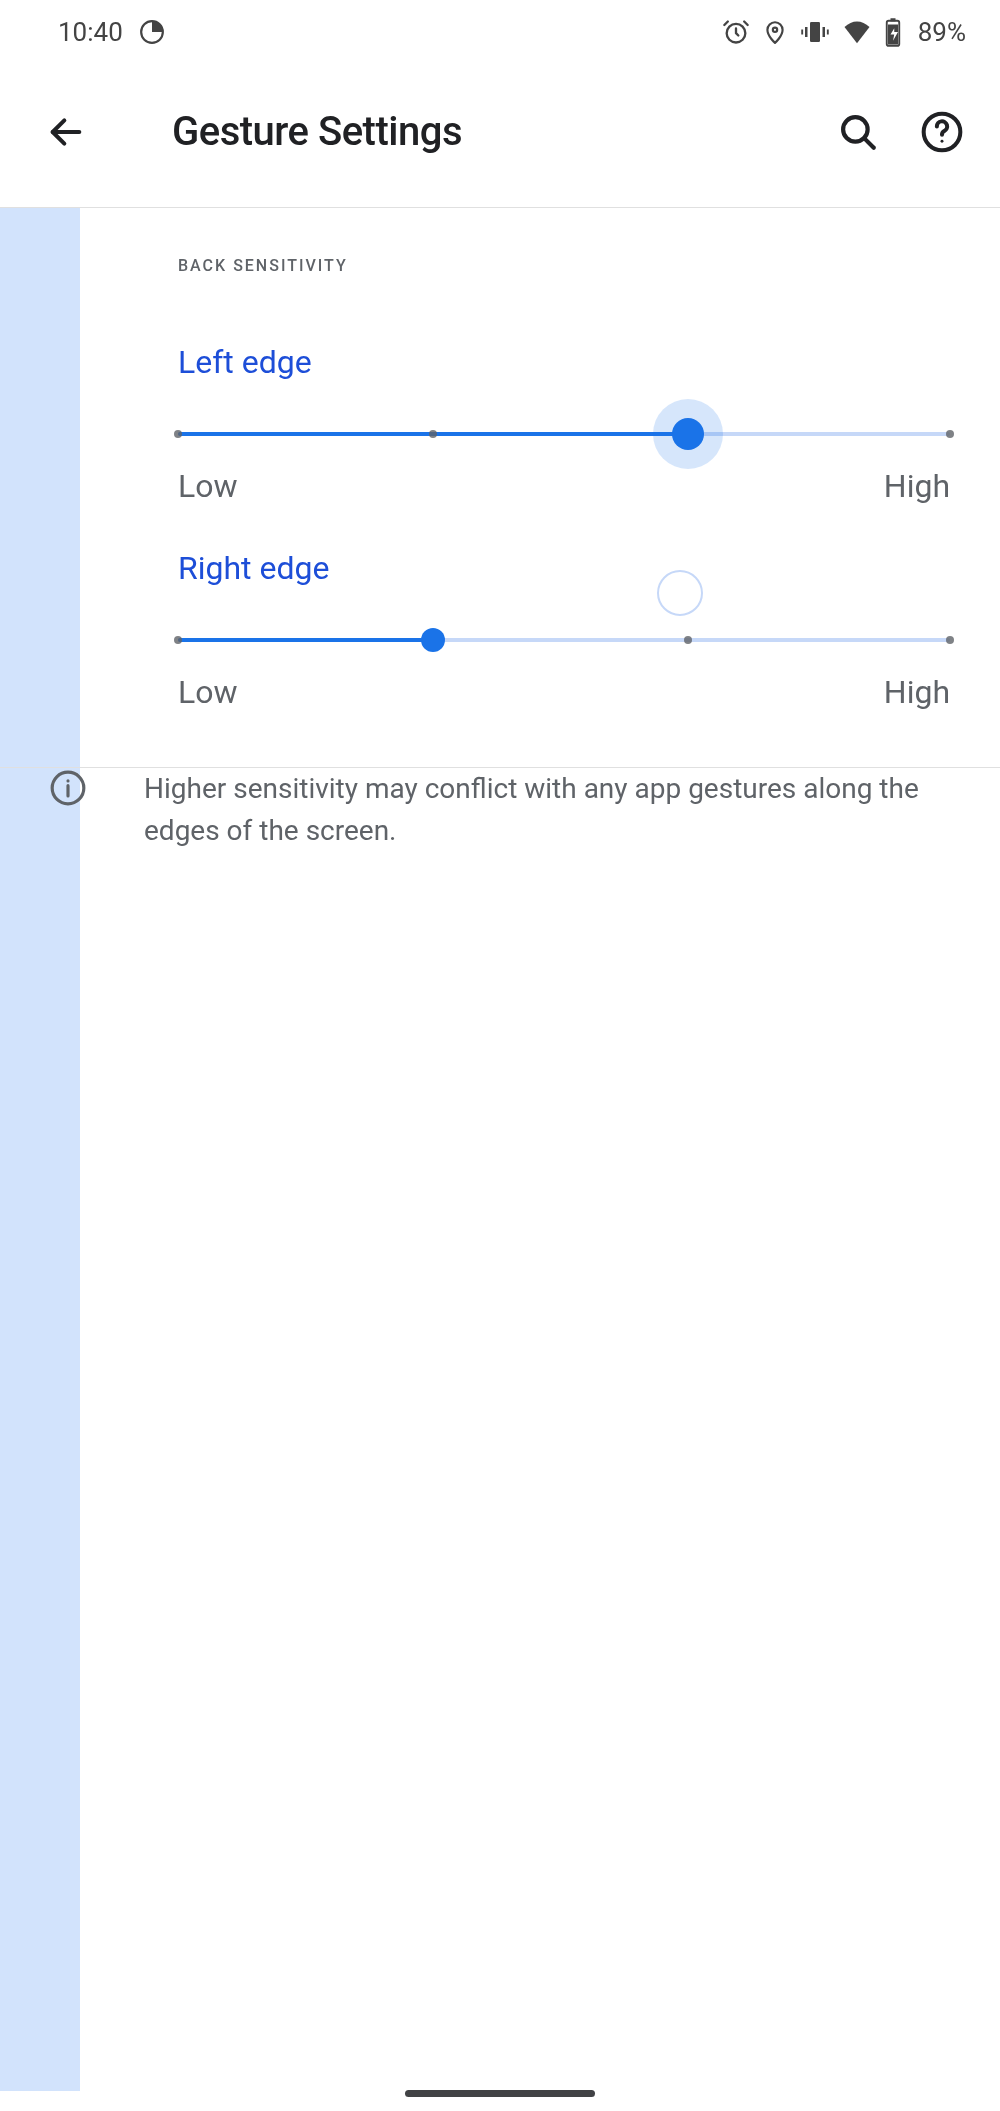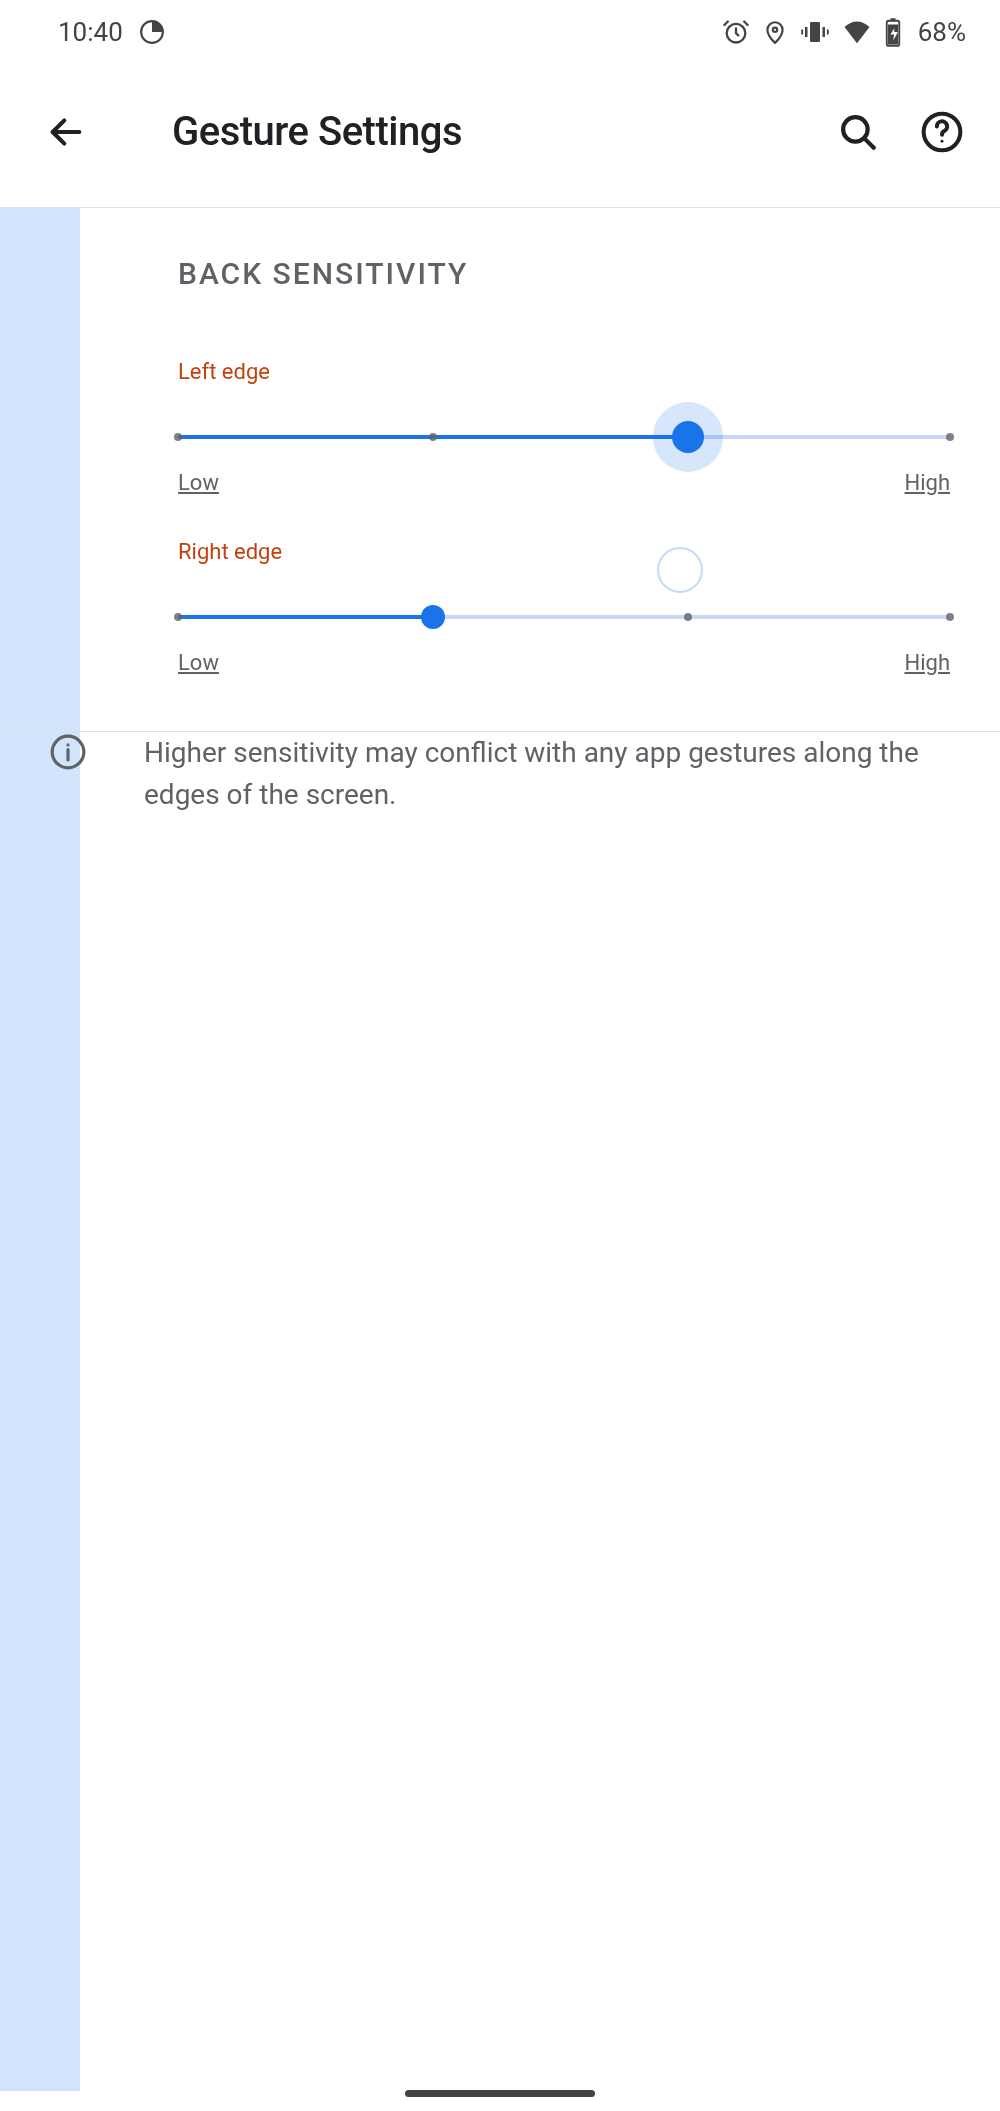--- a/index.html
+++ b/index.html
@@ -82,31 +82,31 @@
 
   
   .content {
     position: relative;
     z-index: 1;
     padding-top: 48px;
     padding-left: 178px;
     padding-right: 50px;
   }
   .section-label {
-    font-size: 30px;
+    font-size: 16px;
     font-weight: 500;
     letter-spacing: 2px;
     color: #5f6368;
   }
 
   .slider-block { margin-top: 68px; }
   .slider-block + .slider-block { margin-top: 44px; }
   .slider-title {
-    font-size: 22px;
-    color:#c2410c;
+    font-size: 32px;
+    color:#1d4ed8;
     margin-bottom: 40px;
   }
 
   .slider-track-wrap { position: relative; height: 26px; }
   .track-line {
     position:absolute; left:0; right:0; top:50%;
     height:4px; transform:translateY(-50%);
     background:#c6d8f8; 
     border-radius:2px;
   }
@@ -147,23 +147,22 @@
     position:absolute; top:50%;
     transform:translate(-50%,-50%);
     width:46px;height:46px;border-radius:50%;
     border:2px solid #c6d8f8;
     background:#fff;
   }
 
   .slider-labels {
     display:flex; justify-content:space-between;
     margin-top: 20px;
-    font-size: 22px;
+    font-size: 32px;
     color:#5f6368;
-    text-decoration:underline;
   }
 
   .content-divider {
     margin-top: 56px;
     height:1px;
     background:#e0e0e0;
     
     margin-left:-178px;
     margin-right:-50px;
   }
@@ -243,21 +242,21 @@
       </svg>
     </span>
     <span>
       <svg width="18" height="30" viewBox="0 0 12 24" fill="none">
         <rect x="1" y="3" width="10" height="20" rx="1.5" stroke="#444" stroke-width="1.5"></rect>
         <rect x="4" y="1" width="4" height="2.5" fill="#444"></rect>
         <rect x="2" y="6" width="8" height="16" fill="#444"></rect>
         <path d="M7 9 4 14h3l-1 5 4-7H7z" fill="#fff"></path>
       </svg>
     </span>
-    <span style="margin-left:4px;">68%</span>
+    <span style="margin-left:4px;">89%</span>
   </div>
 </div>
 
 <div class="app-bar">
   <div class="back">
     <svg width="40" height="40" viewBox="0 0 24 24" fill="none" stroke="#202124" stroke-width="2.4" stroke-linecap="round" stroke-linejoin="round">
       <line x1="20" y1="12" x2="4" y2="12"></line>
       <polyline points="11 5 4 12 11 19"></polyline>
     </svg>
   </div>

